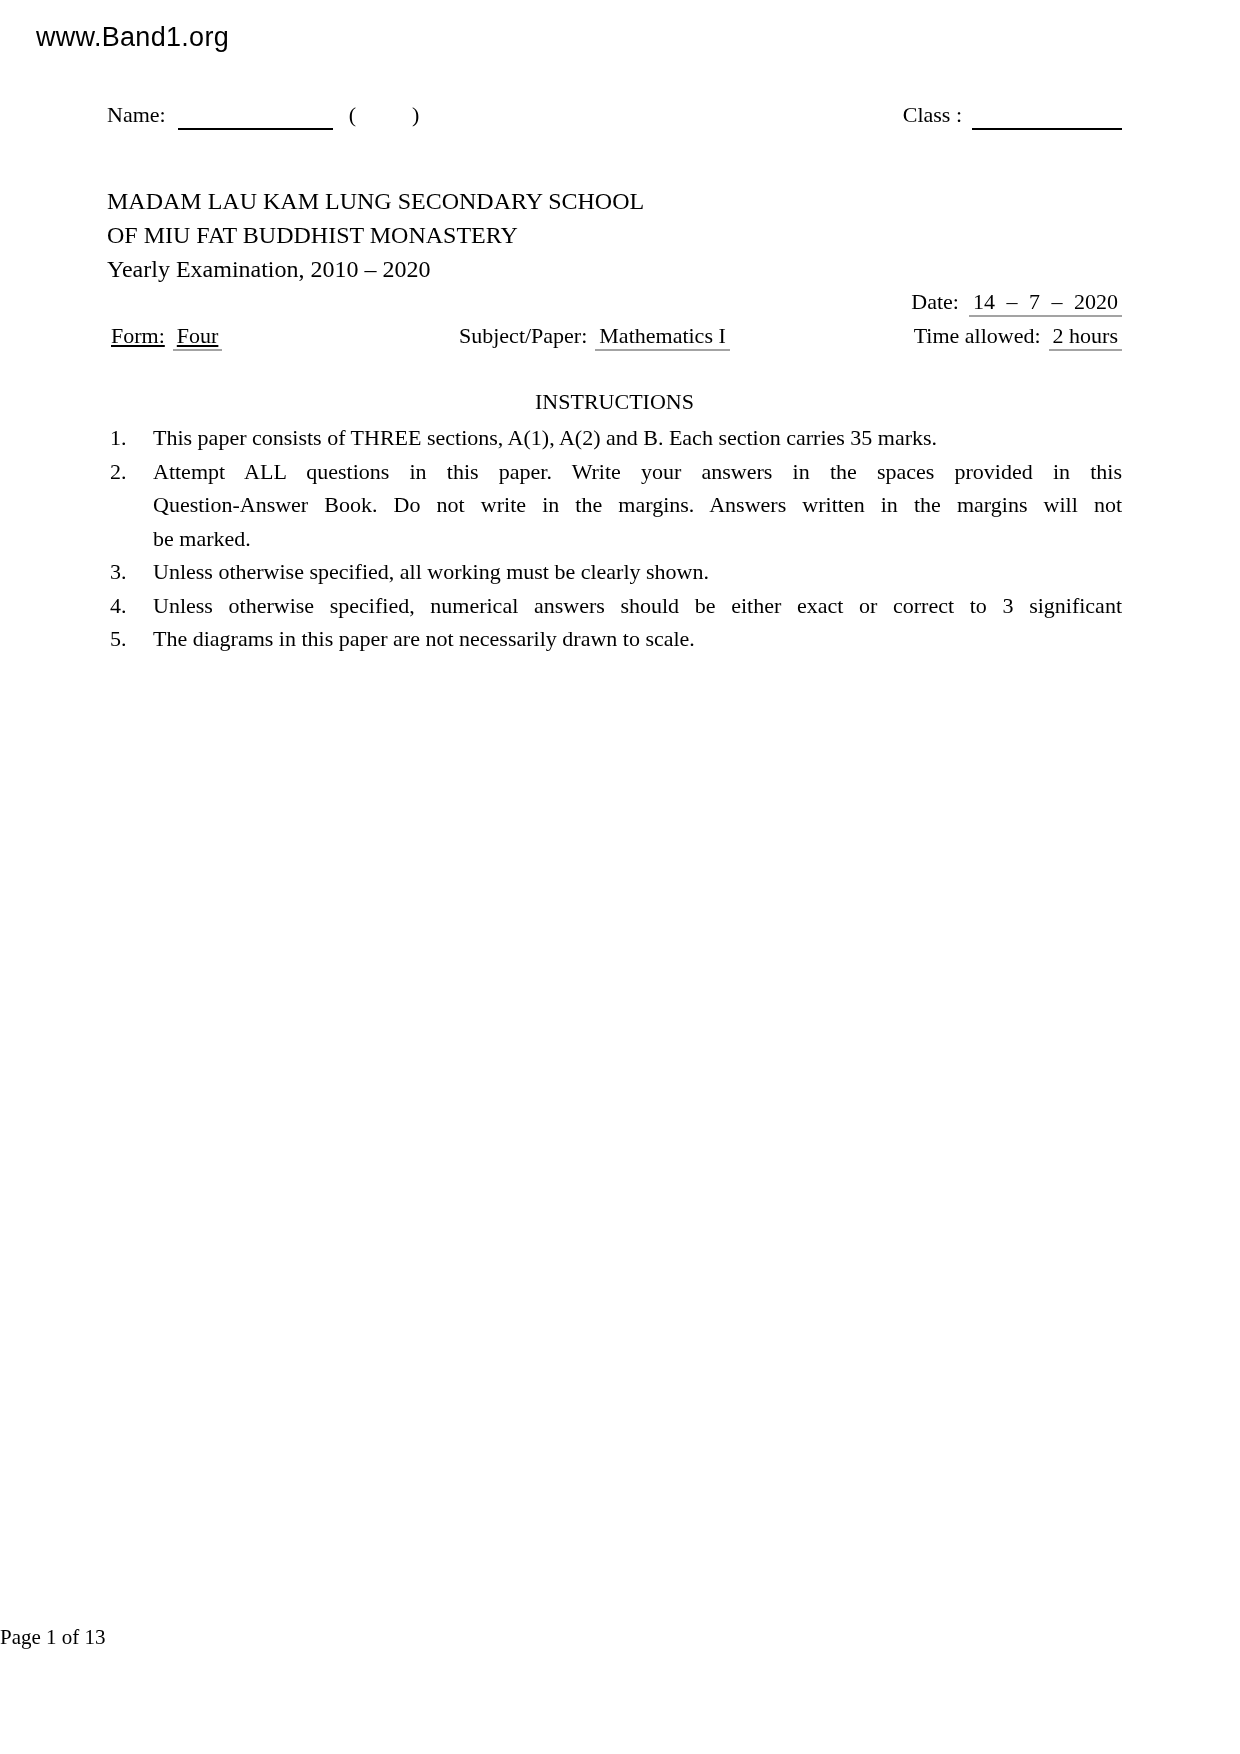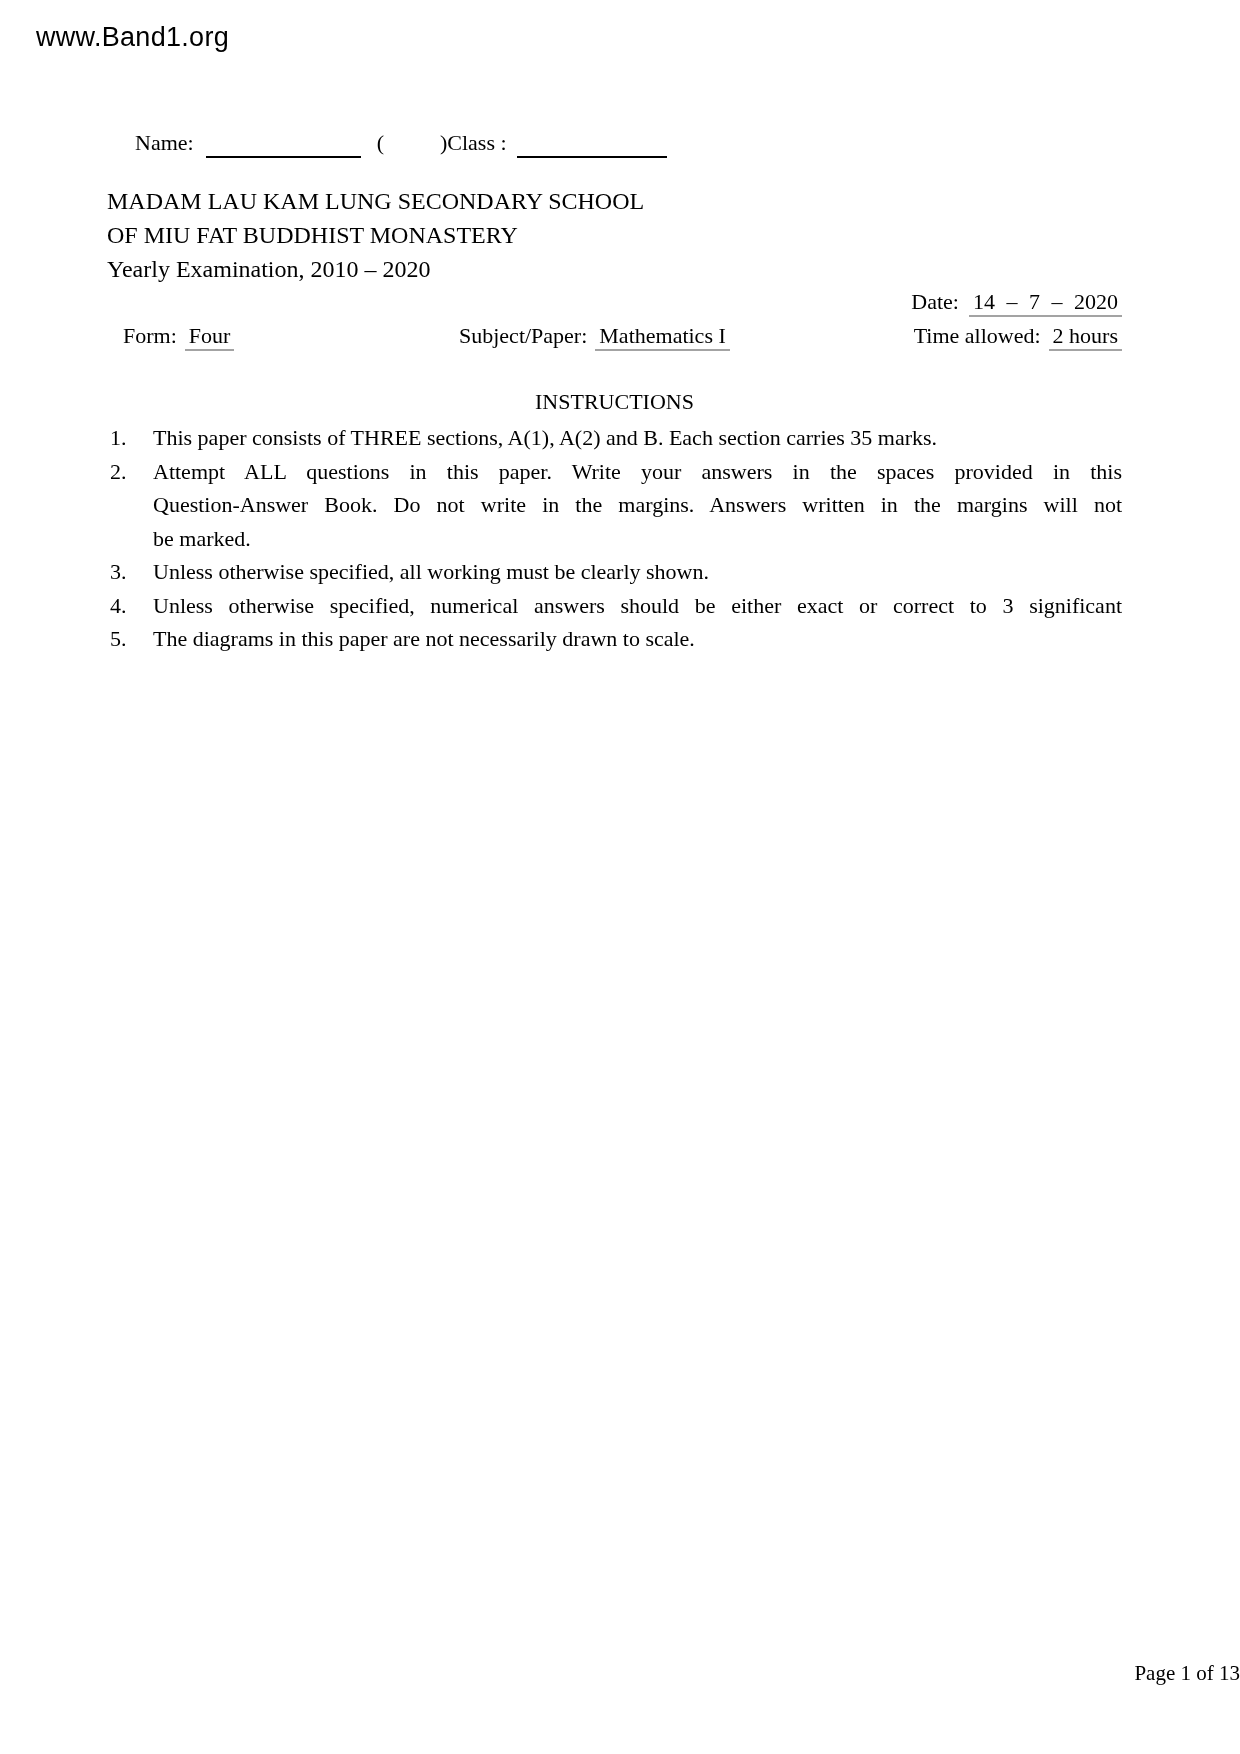--- a/index.html
+++ b/index.html
@@ -22,55 +22,54 @@
     letter-spacing: 0.3px;
   }
   .block {
     position: absolute;
     left: 107px;
     width: 1015px;
     font-size: 22px;
     line-height: 30px;
   }
   
-  .name-row { top: 128px; display: flex; align-items: flex-end; margin-left: 28px; }
+  .name-row { top: 100px; display: flex; justify-content: space-between; align-items: flex-end; }
   .blank { display: inline-block; border-bottom: 2px solid #000; height: 24px; vertical-align: bottom; }
   .name-blank { width: 155px; margin-left: 12px; }
   .paren-open { margin-left: 16px; }
   .paren-gap { display: inline-block; width: 56px; }
   .class-blank { width: 150px; margin-left: 10px; }
   
   .title-block { top: 184px; text-align: left; font-size: 24px; line-height: 34px; }
   
   .date-row { top: 287px; text-align: right; }
   .underlined { border-bottom: 2px solid #a3a3a3; padding: 0 4px 1px 4px; }
   .date-value { word-spacing: 6px; margin-left: 10px; }
   
   .meta-row { top: 321px; height: 34px; }
-  .meta-form { position: absolute; left: 16px; }
+  .meta-form { position: absolute; left: 4px; text-decoration: underline; }
   .meta-subject { position: absolute; left: 352px; }
   .meta-time { position: absolute; right: 0; }
   .value { margin-left: 8px; }
   
   .instructions-heading { top: 387px; text-align: center; }
   .inst-list { top: 421px; left: 110px; width: 1012px; }
   .inst-row { display: flex; }
   .inst-num { width: 43px; flex: none; line-height: 33.5px; }
   .inst-text { flex: 1; }
   .line { line-height: 33.5px; }
   .line.stretch { text-align: justify; text-align-last: justify; }
   
   .footer {
     position: absolute;
     top: 1625px;
     left: 0;
     width: 1240px;
-    text-align: right;
+    text-align: left;
     font-size: 21px;
-    margin-top: 36px;
   }
 </style>
 </head>
 <body>
 
 <div class="page">
 
   <div class="watermark">www.Band1.org</div>
 
   <div class="block name-row">

